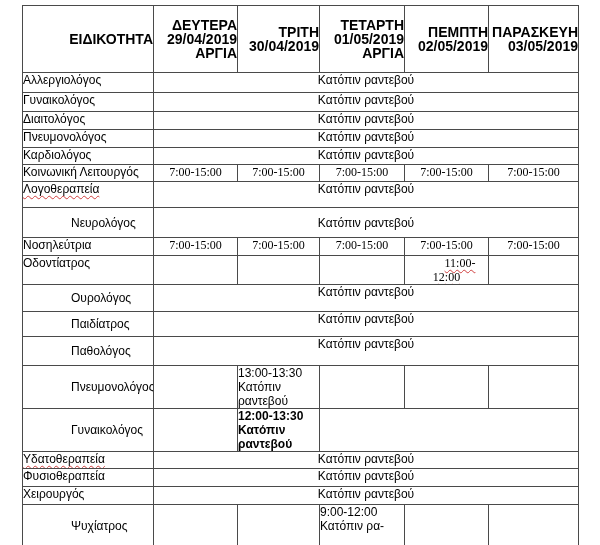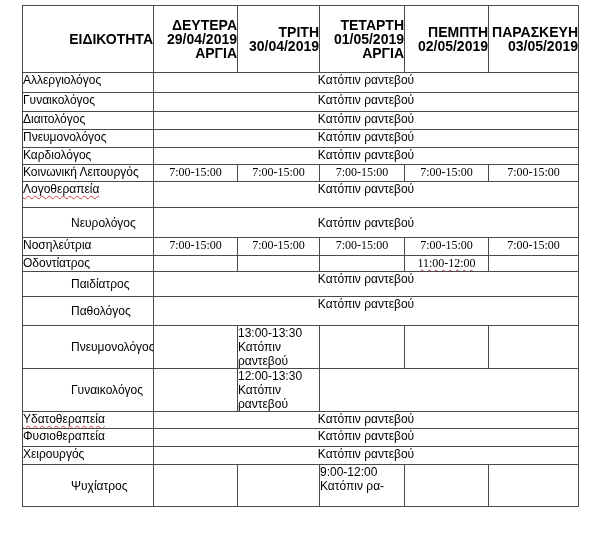--- a/index.html
+++ b/index.html
@@ -8,24 +8,24 @@
   table.sched { position: absolute; left: 22px; top: 5px; border-collapse: collapse;
                 table-layout: fixed; width: 556px; }
   table.sched td, table.sched th { border: 1px solid #4a4a4a; padding: 0; overflow: hidden;
                 font-size: 12px; line-height: 14px; vertical-align: top; }
   table.sched th { font-weight: bold; text-align: right; vertical-align: middle; font-size: 14px; line-height: 14px; }
   td.spec { text-align: left; padding-left: 4px; font-size: 12.5px; line-height: 16px; }
   td.spec.mid { vertical-align: middle; padding-left: 48px; }
   td.full { text-align: center; font-size: 12px; line-height: 15px; }
   td.time { text-align: center; font-size: 12px; line-height: 16px; font-family: Liberation Serif, serif; }
   td.small { font-size: 9px; line-height: 10px; text-align: left; padding-left: 3px; }
-  td.small2 { font-size: 9px; line-height: 10px; text-align: left; padding-left: 6px; }
+  td.small2 { font-size: 9px; line-height: 10px; text-align: left; padding-left: 6px; font-weight: bold; }
   td.psy { font-size: 12px; line-height: 13px; text-align: left; padding-left: 4px; }
   .squig { text-decoration: underline wavy #d04040; text-decoration-thickness: 1px; text-underline-offset: 2px; }
-  .squig-end { text-decoration: underline wavy #d04040; text-decoration-thickness: 1px; text-underline-offset: 2px; }
+  .squig-end { text-decoration: underline wavy #d04040; text-decoration-thickness: 1px; text-underline-offset: 2px; margin-left: 27px; }
 </style>
 </head>
 <body>
 
 <table class="sched">
   <colgroup>
     <col style="width:131px">
       <col style="width:84px">
       <col style="width:82px">
       <col style="width:85px">
@@ -87,20 +87,24 @@
     <td class="time">7:00-15:00</td>
   </tr>
   <tr style="height:16px">
     <td class="spec" style="line-height:14px">Οδοντίατρος</td>
     <td class="time"></td>
     <td class="time"></td>
     <td class="time"></td>
     <td class="time" style="line-height:14px"><span class="squig-end">11:00-12:00</span></td>
     <td class="time"></td>
   </tr>
+  <tr style="height:27px">
+    <td class="spec mid">Ουρολόγος</td>
+    <td class="full" colspan="5">Κατόπιν ραντεβού</td>
+  </tr>
   <tr style="height:25px">
     <td class="spec mid">Παιδίατρος</td>
     <td class="full" colspan="5">Κατόπιν ραντεβού</td>
   </tr>
   <tr style="height:29px">
     <td class="spec mid">Παθολόγος</td>
     <td class="full" colspan="5">Κατόπιν ραντεβού</td>
   </tr>
   <tr style="height:22px">
     <td class="spec mid">Πνευμονολόγος</td>

